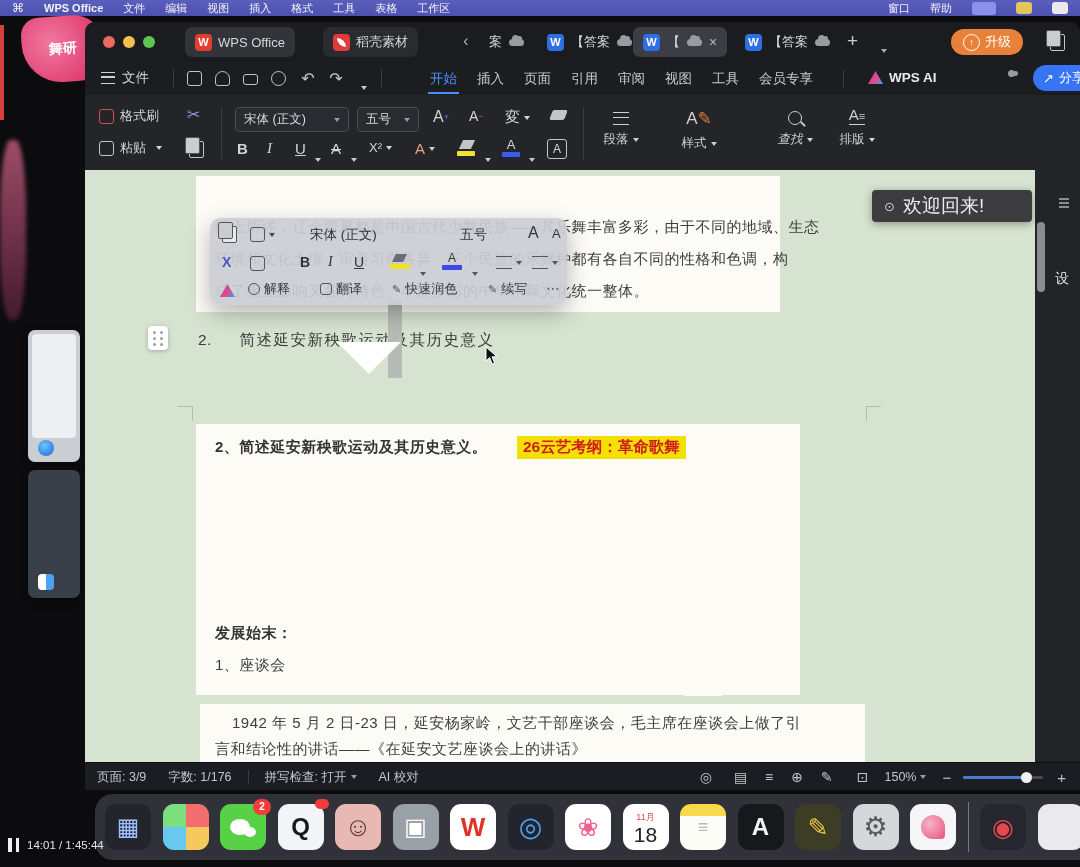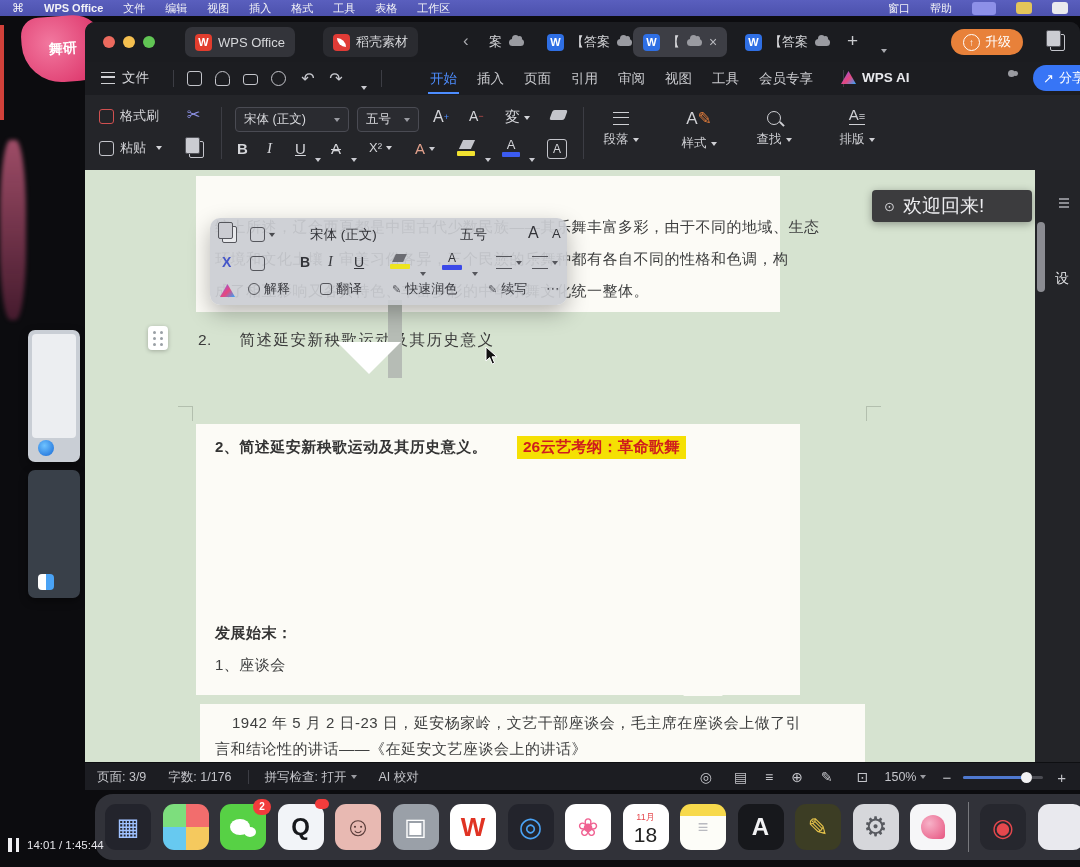--- a/index.html
+++ b/index.html
@@ -156,21 +156,21 @@
       <div class="abs vline" style="left:296px;top:8px;height:17px;"></div>
       <div class="abs rtab active" style="left:343px;top:4px;">开始</div>
       <div class="abs rtab" style="left:390px;top:4px;">插入</div>
       <div class="abs rtab" style="left:437px;top:4px;">页面</div>
       <div class="abs rtab" style="left:484px;top:4px;">引用</div>
       <div class="abs rtab" style="left:531px;top:4px;">审阅</div>
       <div class="abs rtab" style="left:578px;top:4px;">视图</div>
       <div class="abs rtab" style="left:625px;top:4px;">工具</div>
       <div class="abs rtab" style="left:672px;top:4px;">会员专享</div>
       <div class="abs vline" style="left:758px;top:8px;height:17px;"></div>
-      <div class="abs fx" style="left:756px;top:8px;gap:6px;">
+      <div class="abs fx" style="left:783px;top:8px;gap:6px;">
         <span class="aitri"></span>
         <span style="color:#e8e9ed;font-size:13.5px;font-weight:bold;">WPS AI</span>
       </div>
       <div class="abs" style="left:920px;top:11px;"><span class="cloud" style="background:#c4c5cb;"></span></div>
       <div class="abs fx" style="left:948px;top:3px;height:26px;border-radius:13px 0 0 13px;background:#3775f6;padding:0 10px;gap:5px;width:52px;">
         <span style="color:#fff;font-size:13px;">↗</span>
         <span style="color:#fff;font-size:13px;">分享</span>
       </div>
     </div>
 
@@ -250,21 +250,21 @@
             <span class="chev"></span>
           </span>
       </div>
       <div class="abs grp" style="left:588px;top:12px;width:52px;">
         <span style="font-size:17px;color:#cfd0d4;margin-top:1px;">A<i style="color:#e07b3a;font-style:normal;">✎</i></span>
         <span class="fx">
             <span>样式</span>
             <span class="chev"></span>
           </span>
       </div>
-      <div class="abs grp" style="left:663px;top:12px;width:52px;">
+      <div class="abs grp" style="left:684px;top:12px;width:52px;font-style:italic;">
         <span class="mag" style="margin-top:4px;"></span>
         <span class="fx">
             <span>查找</span>
             <span class="chev"></span>
           </span>
       </div>
       <div class="abs grp" style="left:746px;top:12px;width:52px;">
         <span style="font-size:15px;color:#cfd0d4;border-bottom:1.6px solid #cfd0d4;line-height:15px;">A<span style="font-size:11px;">≡</span></span>
         <span class="fx">
             <span>排版</span>

